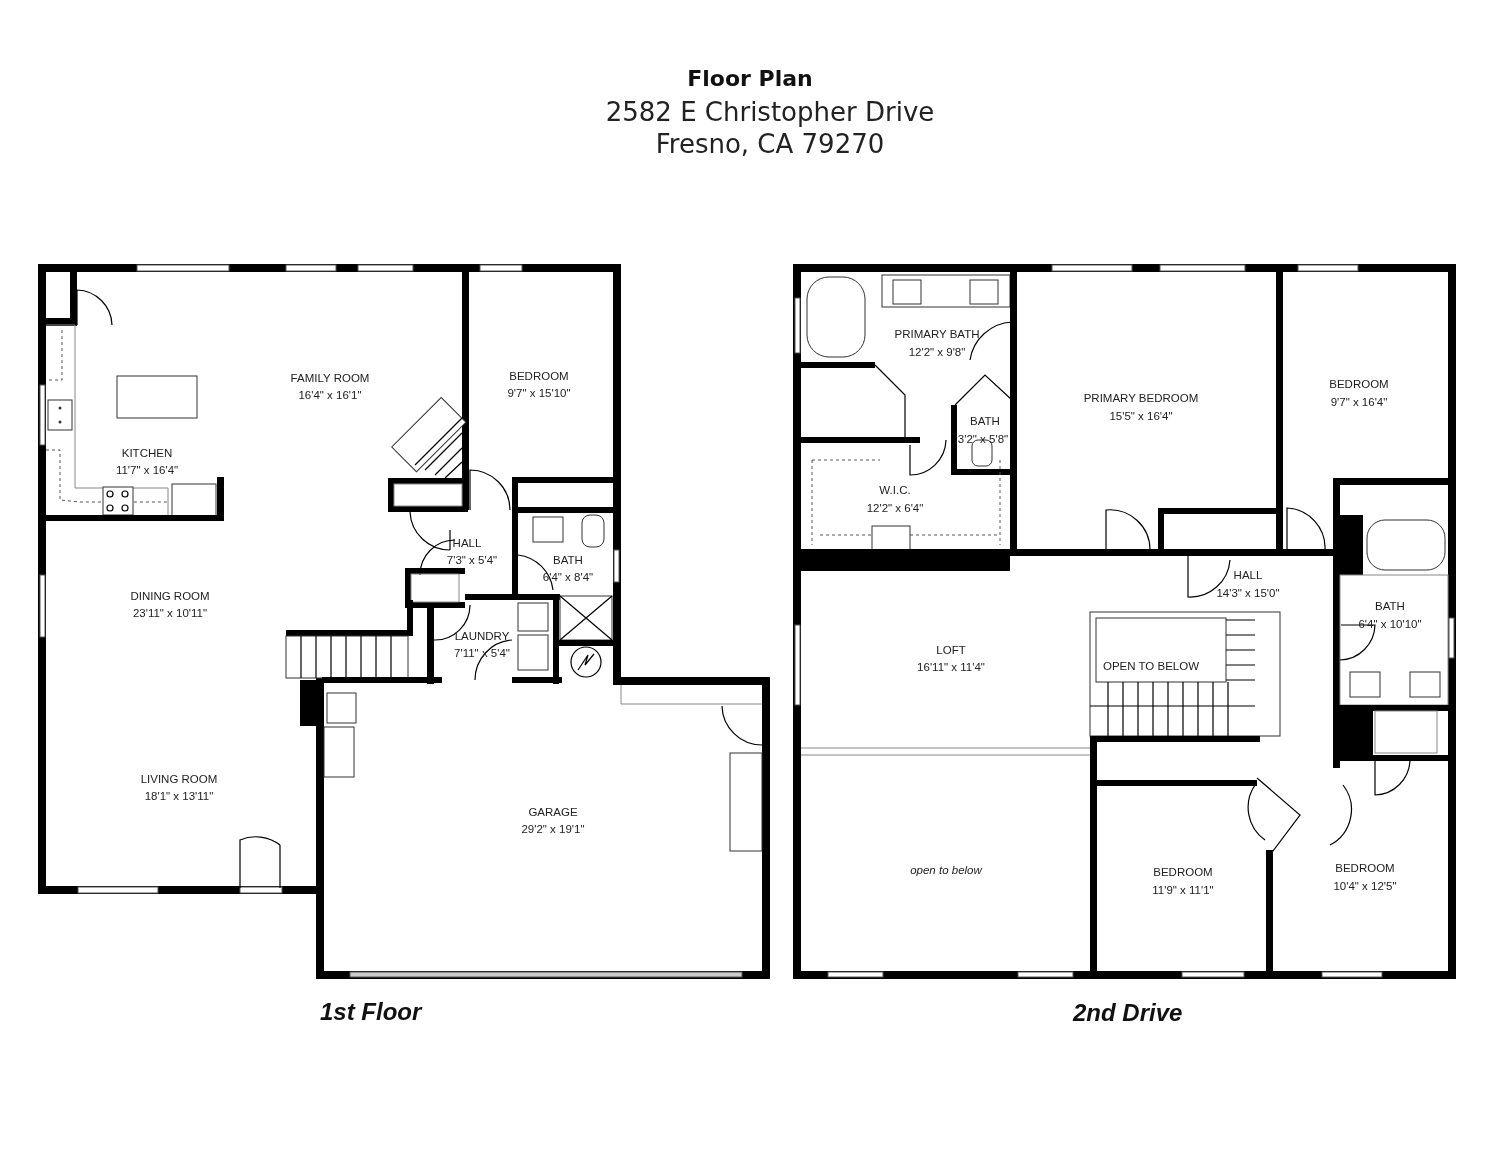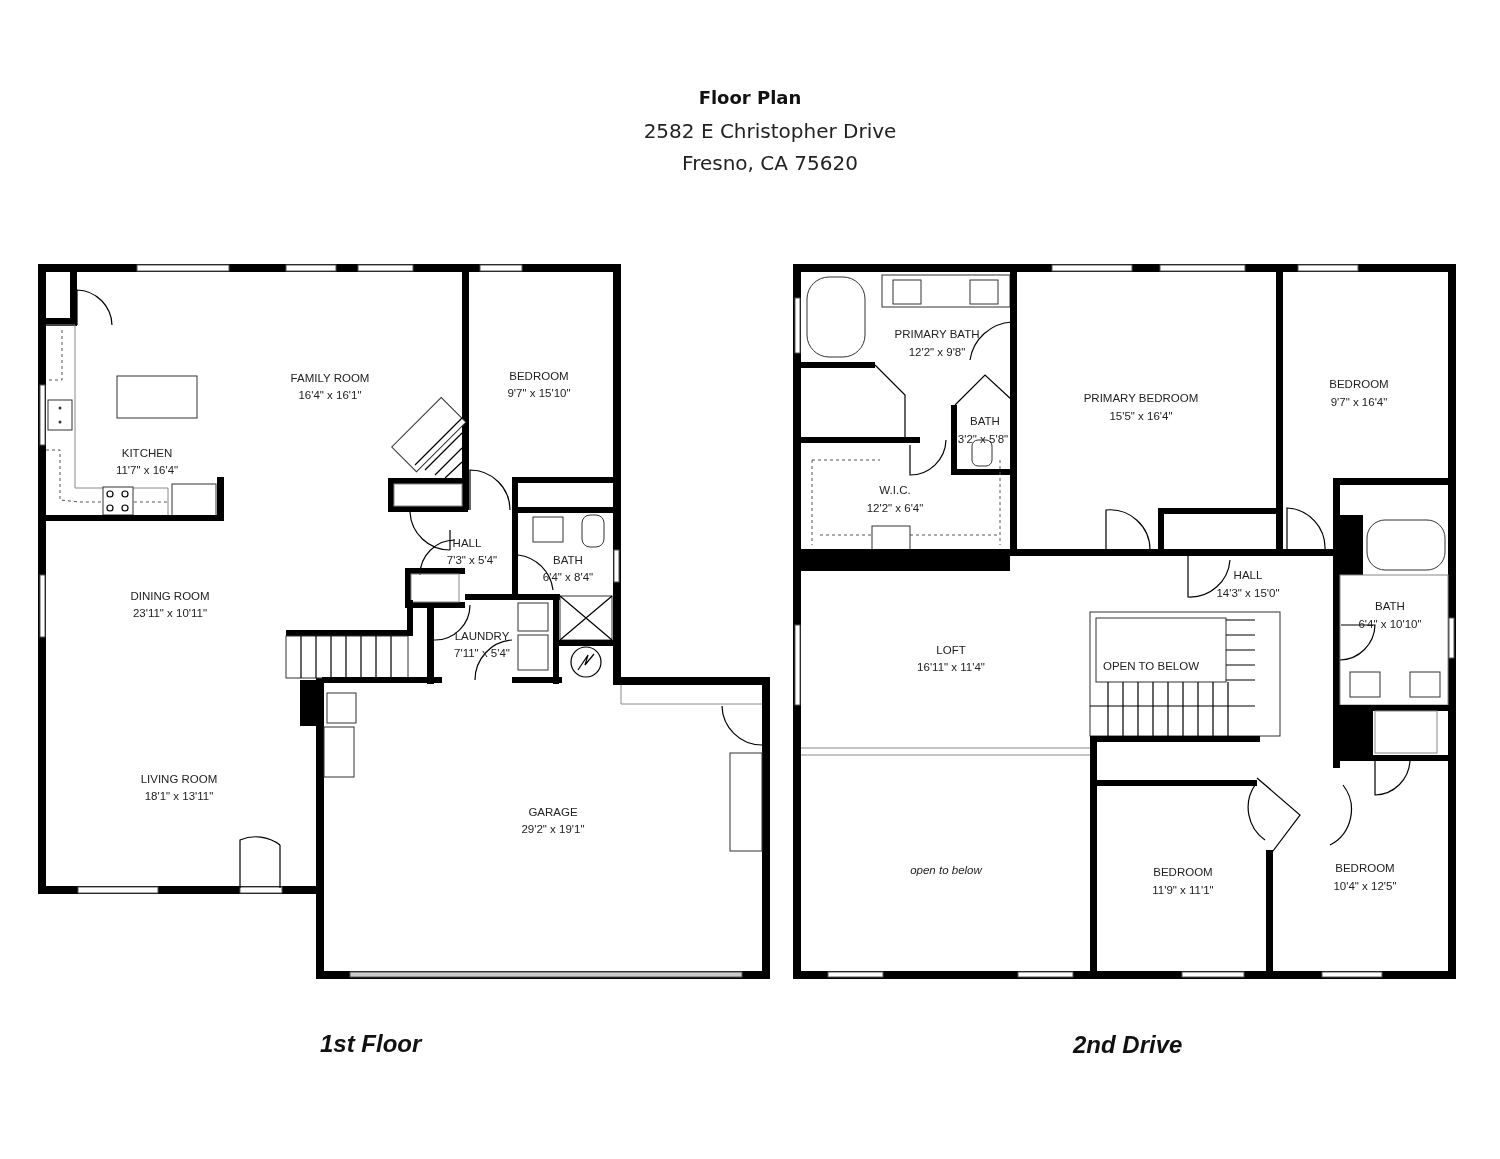--- a/index.html
+++ b/index.html
@@ -1,38 +1,38 @@
 <!DOCTYPE html>
 <html><head>
 <meta charset="utf-8">
 <style>
   html,body{margin:0;padding:0;background:#fff;}
   body{width:1500px;height:1159px;position:relative;overflow:hidden;font-family:"DejaVu Sans","Liberation Sans",sans-serif;color:#1a1a1a;}
   .header{position:absolute;left:0;top:62px;width:1500px;text-align:center;}
-  .title{font-size:18px;font-weight:bold;line-height:34px;color:#111;margin-top:19px;}
-  .addr{font-size:20px;line-height:32px;color:#222;padding-left:40px;}
+  .title{font-size:22px;font-weight:bold;line-height:34px;color:#111;}
+  .addr{font-size:26px;line-height:32px;color:#222;padding-left:40px;}
   svg{position:absolute;left:0;top:0;}
   .wall{fill:#000;}
   .thin{stroke:#000;stroke-width:1.2;fill:none;}
   .grey{stroke:#888;stroke-width:1;fill:none;}
   .fix{stroke:#333;stroke-width:1;fill:#fff;}
   .win{fill:#fff;stroke:#555;stroke-width:1;}
   .dash{stroke:#555;stroke-width:1;stroke-dasharray:3 3;fill:none;}
   .rname{font-size:11.5px;fill:#222;text-anchor:middle;font-family:"Liberation Sans",sans-serif;}
   .rdim{font-size:11.5px;fill:#222;text-anchor:middle;font-family:"Liberation Sans",sans-serif;}
   .italic{font-style:italic;}
-  .floorlbl{position:absolute;font-size:24px;font-style:italic;font-weight:bold;color:#111;font-family:"Liberation Sans",sans-serif;margin-top:32px;}
+  .floorlbl{position:absolute;font-size:24px;font-style:italic;font-weight:bold;color:#111;font-family:"Liberation Sans",sans-serif;}
 </style>
 </head>
 <body>
 
 <div class="header">
   <div class="title">Floor Plan</div>
   <div class="addr">2582 E Christopher Drive</div>
-  <div class="addr">Fresno, CA 75620</div>
+  <div class="addr">Fresno, CA 79270</div>
 </div>
 
 <svg width="1500" height="1159" viewBox="0 0 1500 1159">
 
   <g>
 
     <rect class="wall" x="38" y="264" width="583" height="8"></rect>
     <rect class="wall" x="38" y="264" width="8" height="630"></rect>
     <rect class="wall" x="38" y="886" width="284" height="8"></rect>
     <rect class="wall" x="613" y="264" width="8" height="420"></rect>

